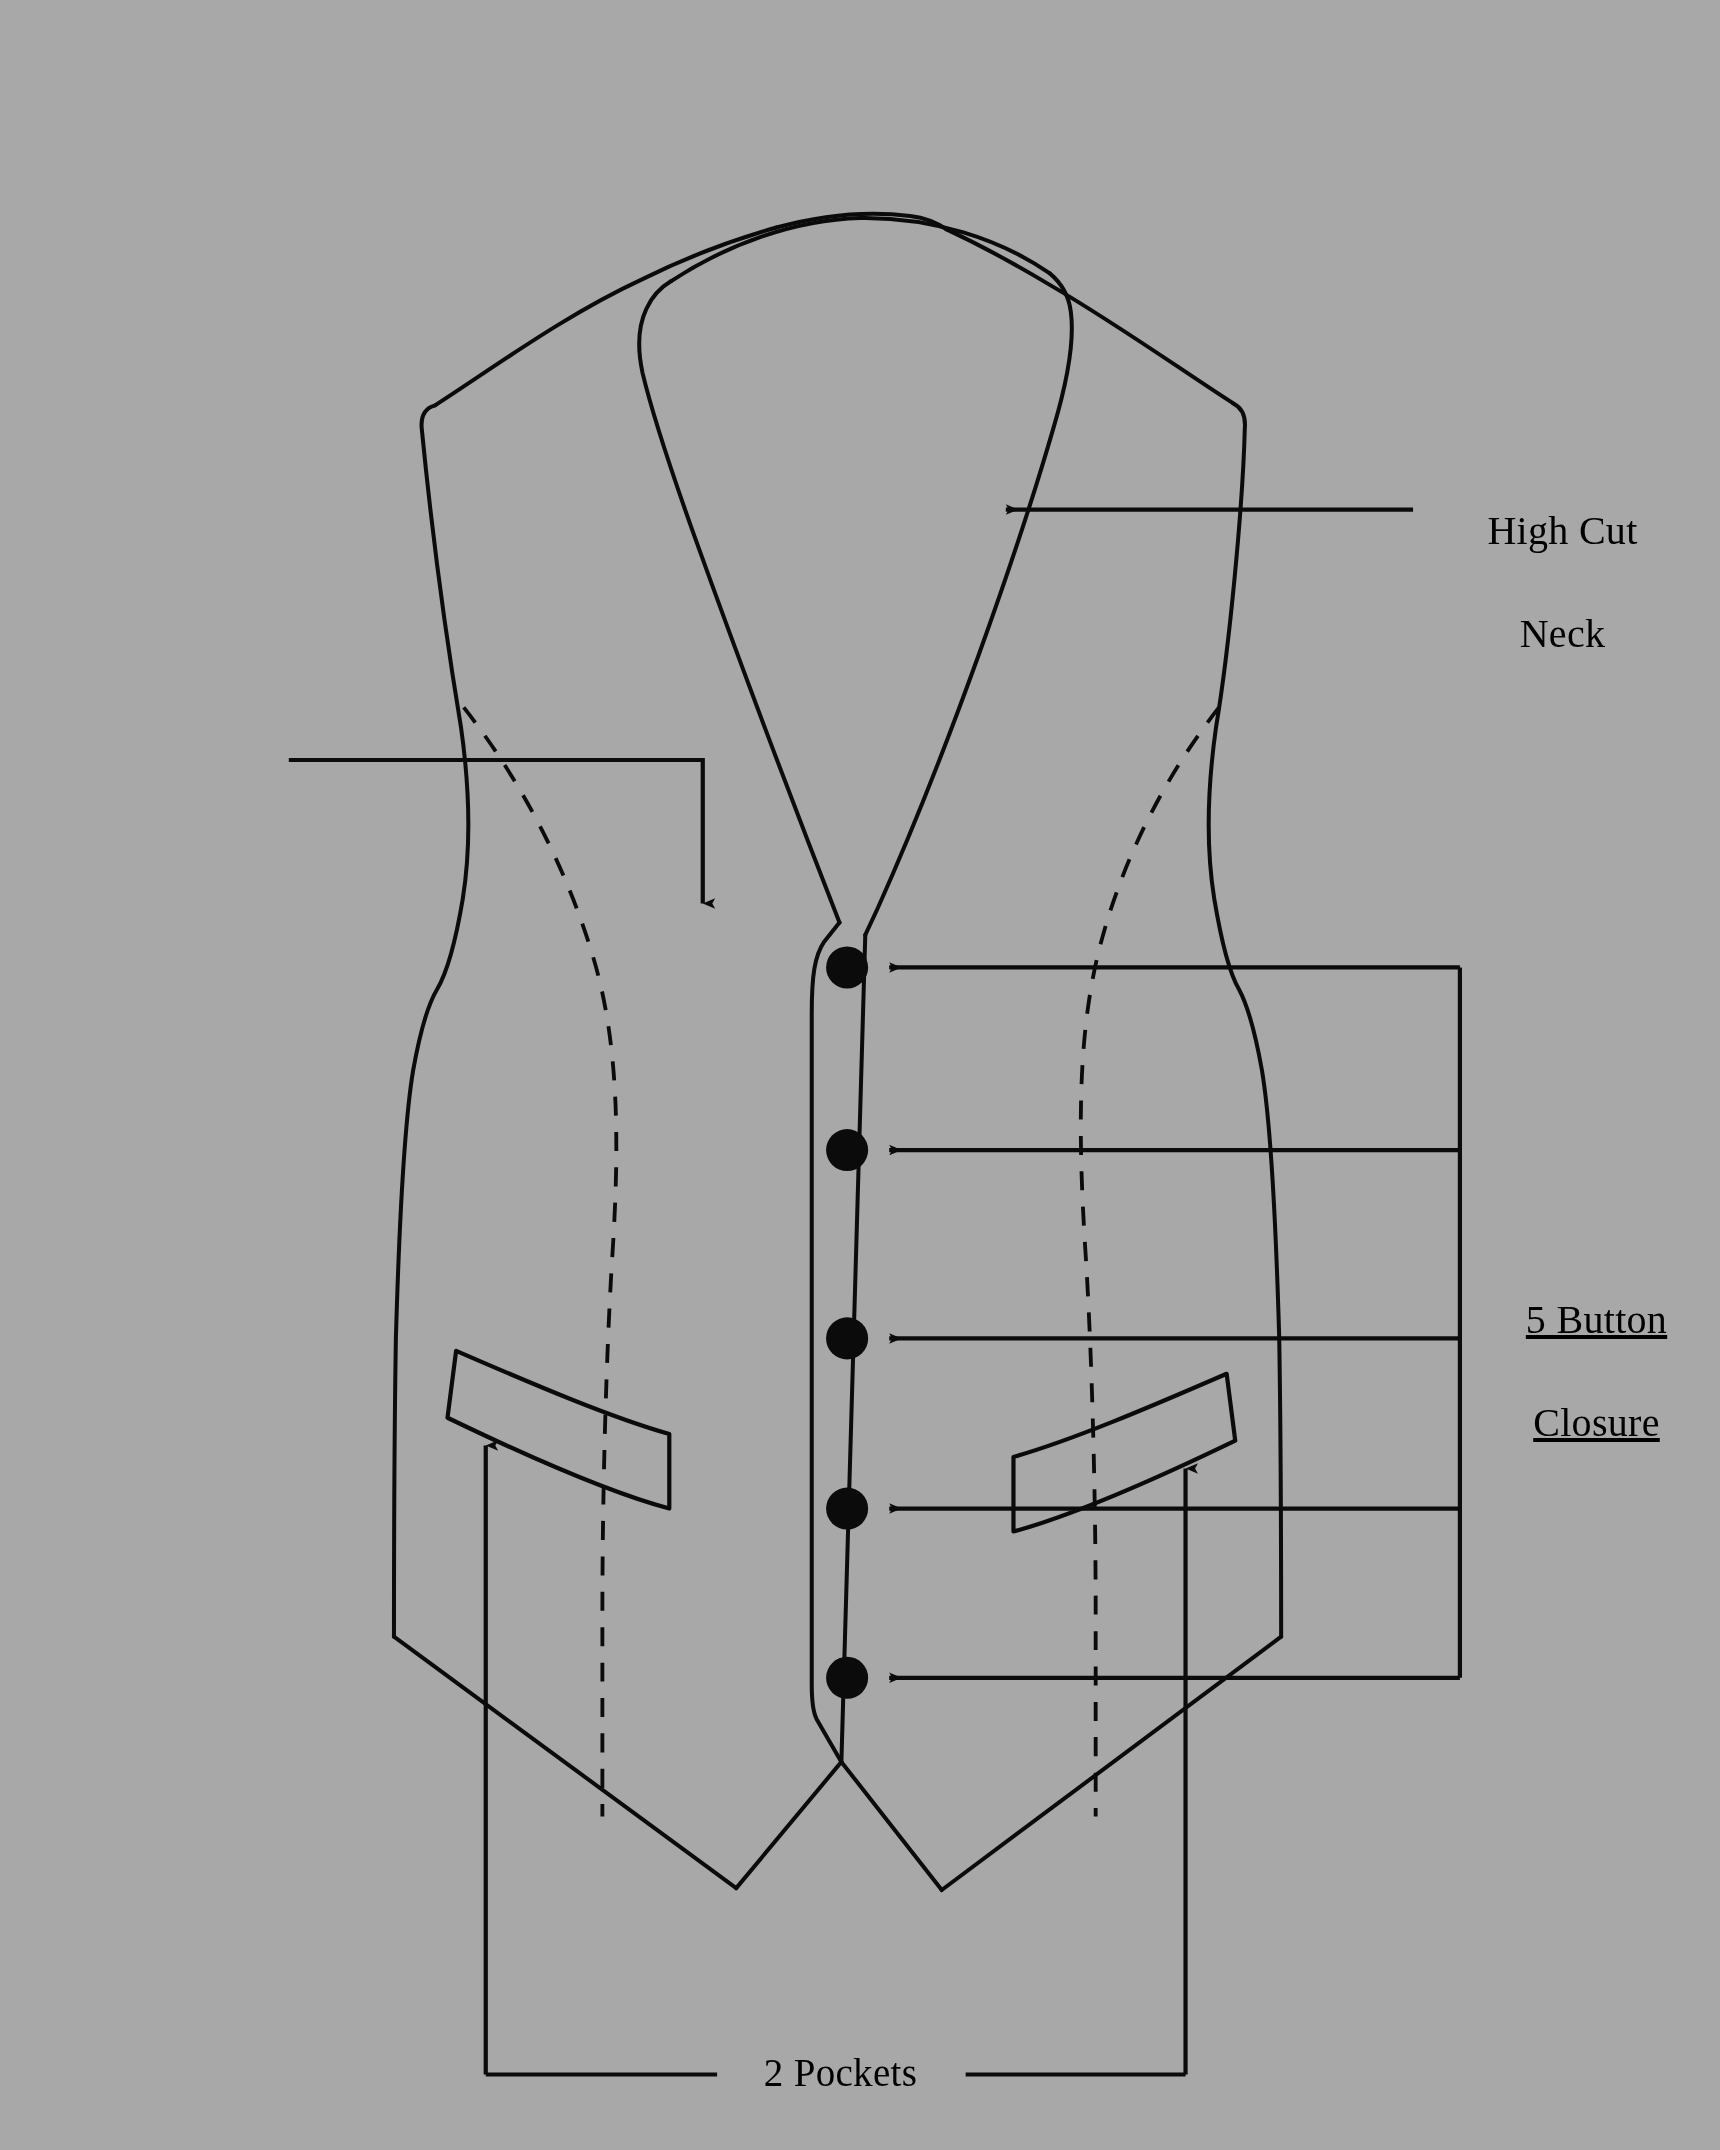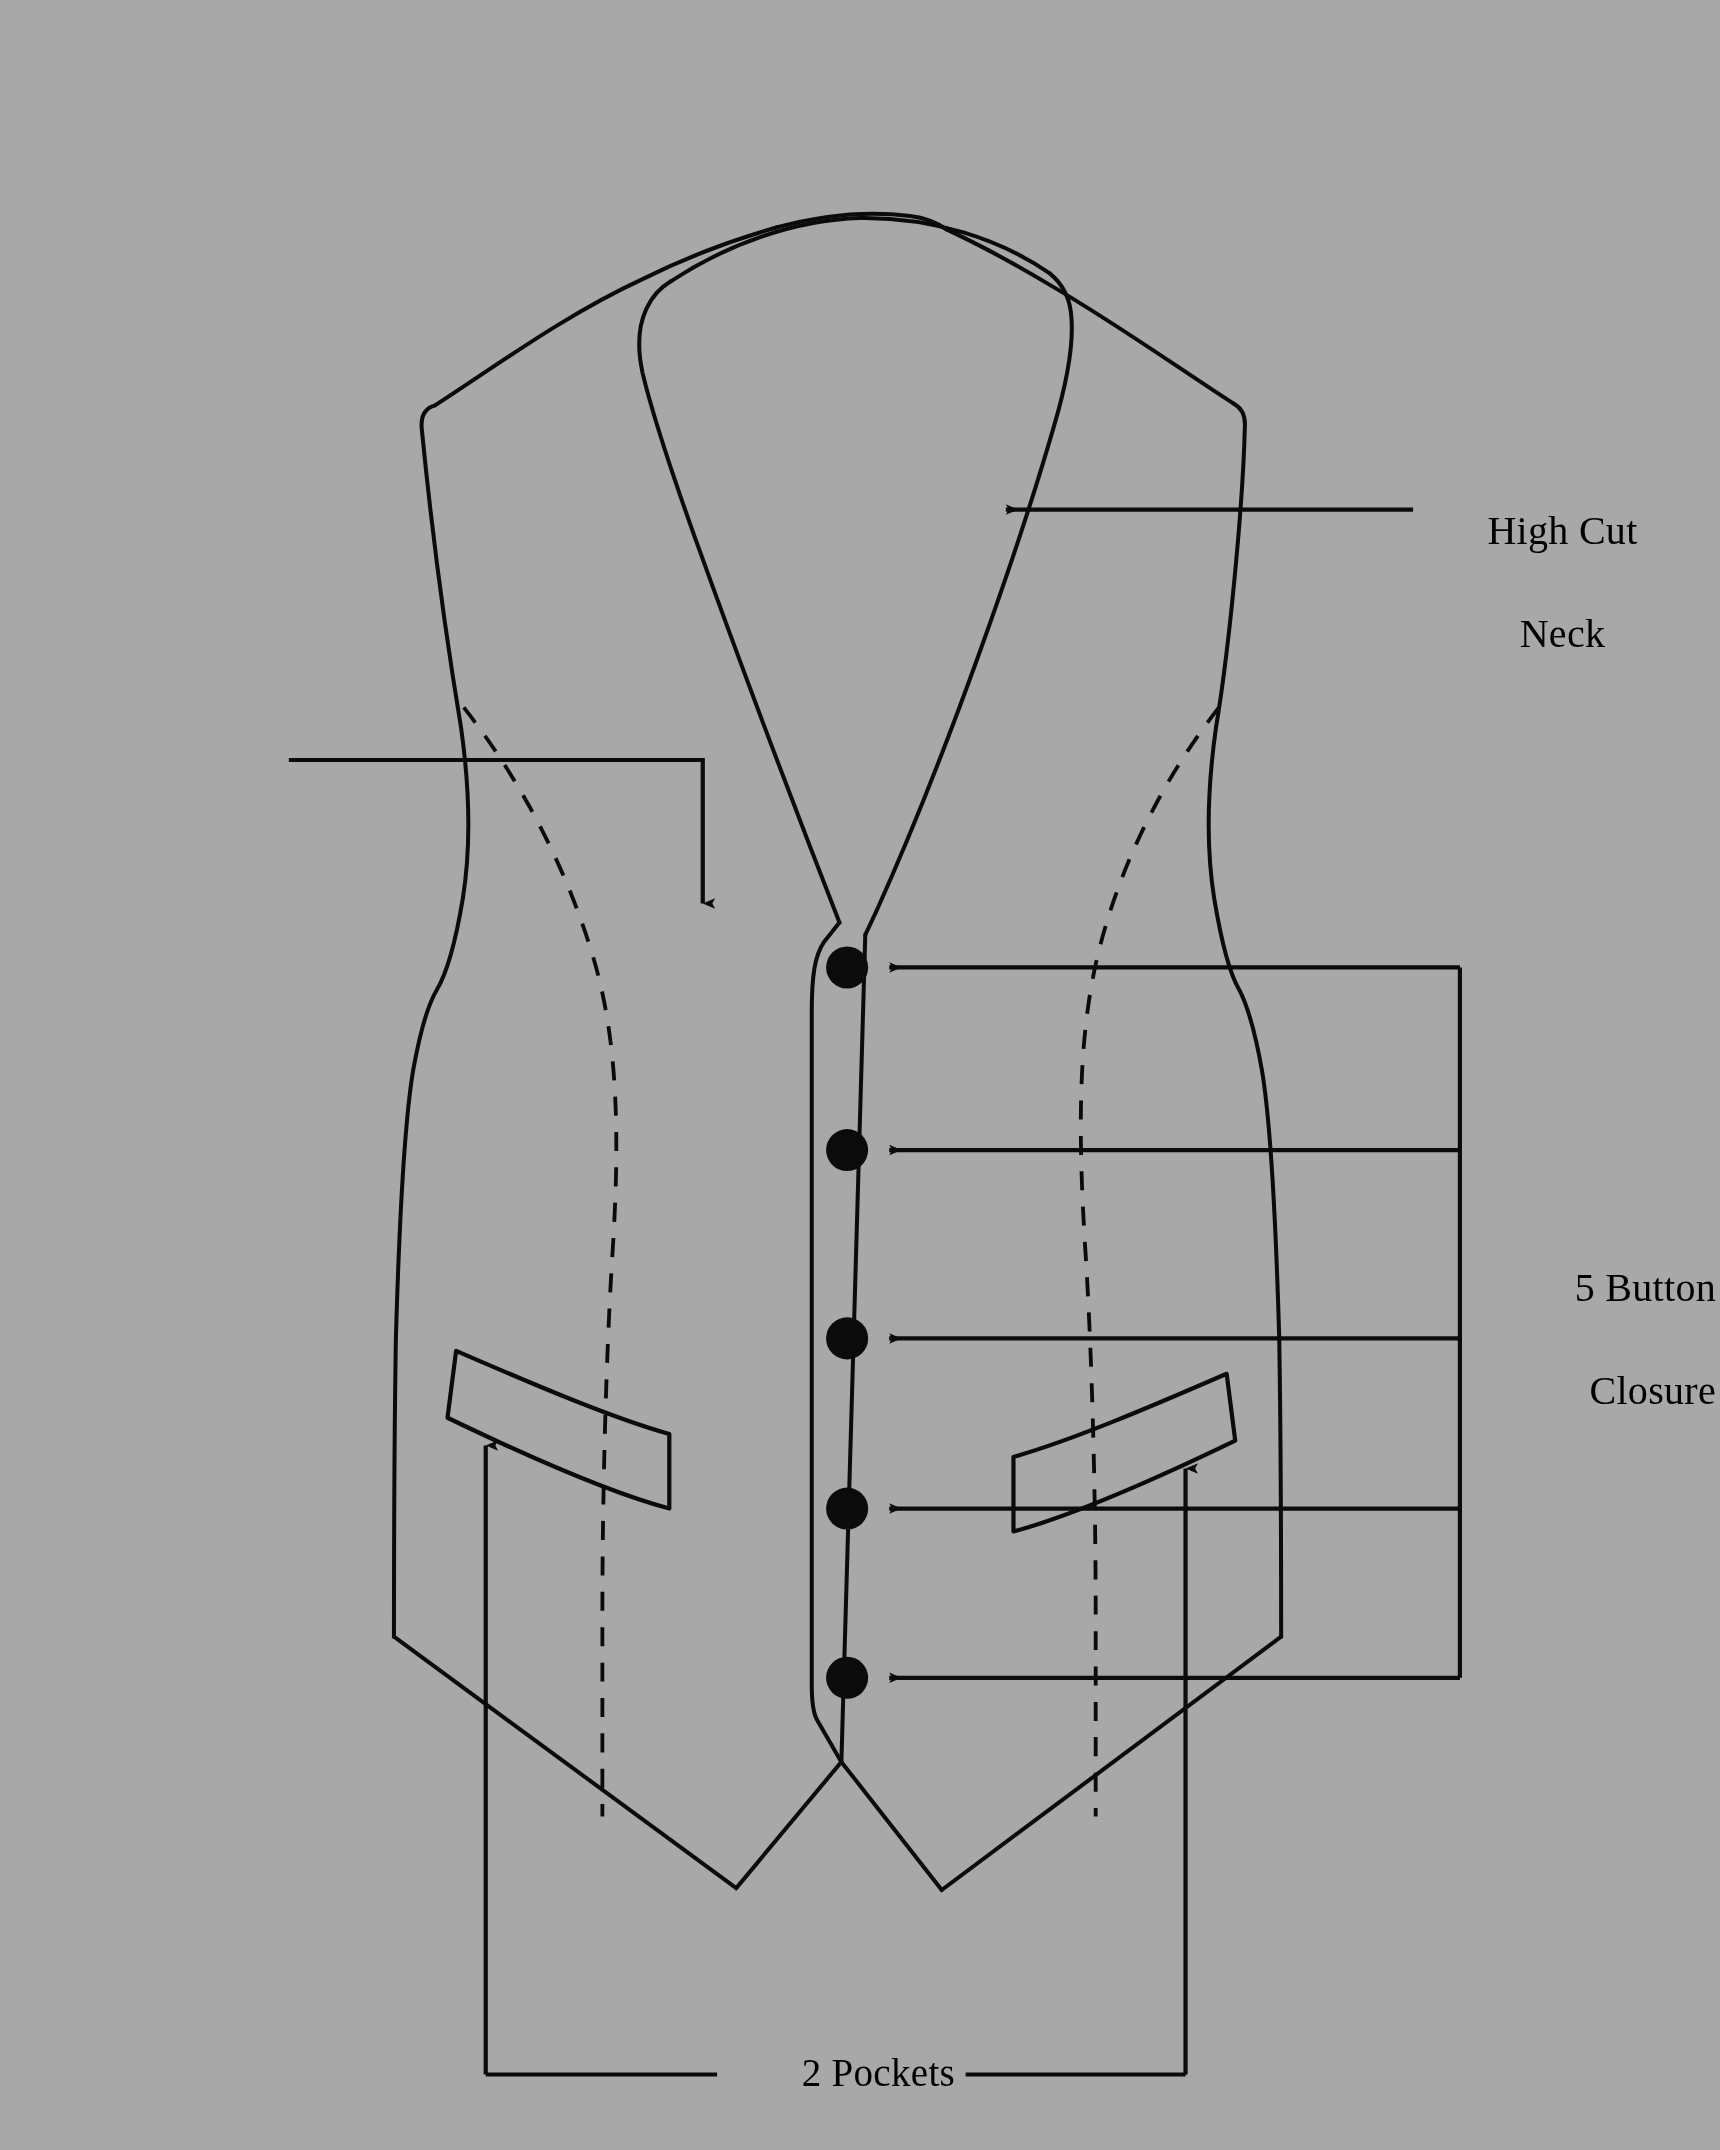--- a/index.html
+++ b/index.html
@@ -39,29 +39,30 @@
     text-align: center;
   }
   #label-half-canvas {
     left: 23px;
     top: 703px;
     width: 287px;
     text-align: left;
   }
   #label-button-closure {
     left: 1477px;
-    top: 1211px;
+    top: 1243px;
     width: 239px;
-    text-align: right;
+    text-align: center;
+    text-decoration: underline;
   }
   #label-pockets {
     left: 726px;
     top: 2048px;
     width: 229px;
-    text-align: right;
+    text-align: center;
     font-size: 39px;
   }
 </style>
 </head>
 <body>
 
 <div id="page">
 
   <svg id="diagram-svg" viewBox="0 0 1800 2250">
     <defs>

